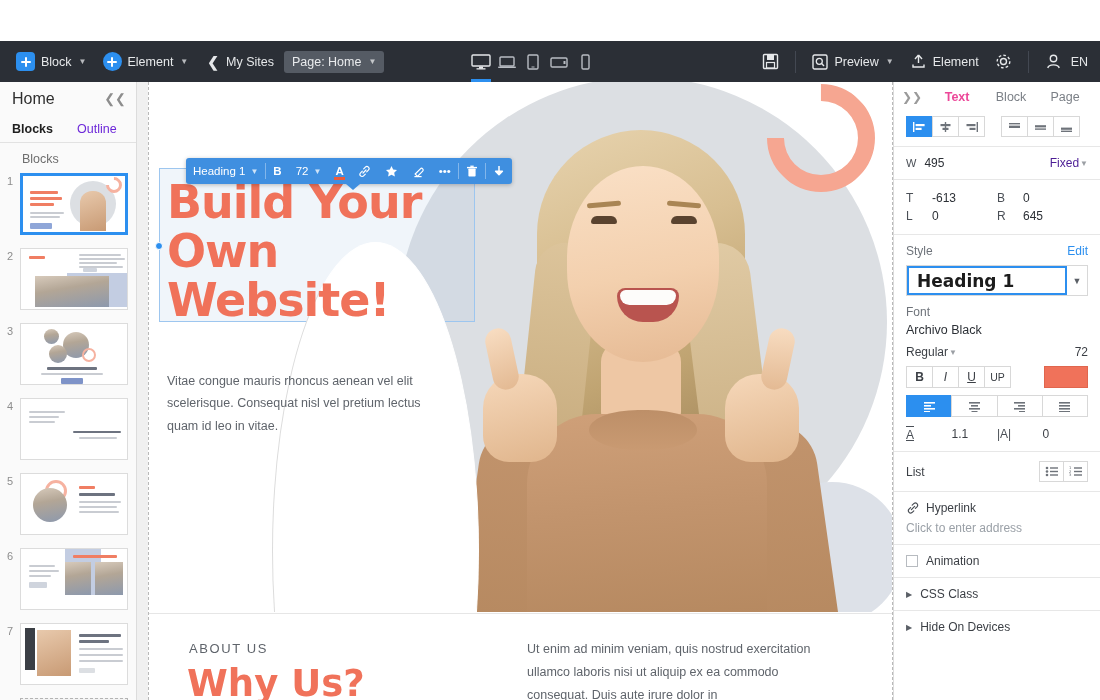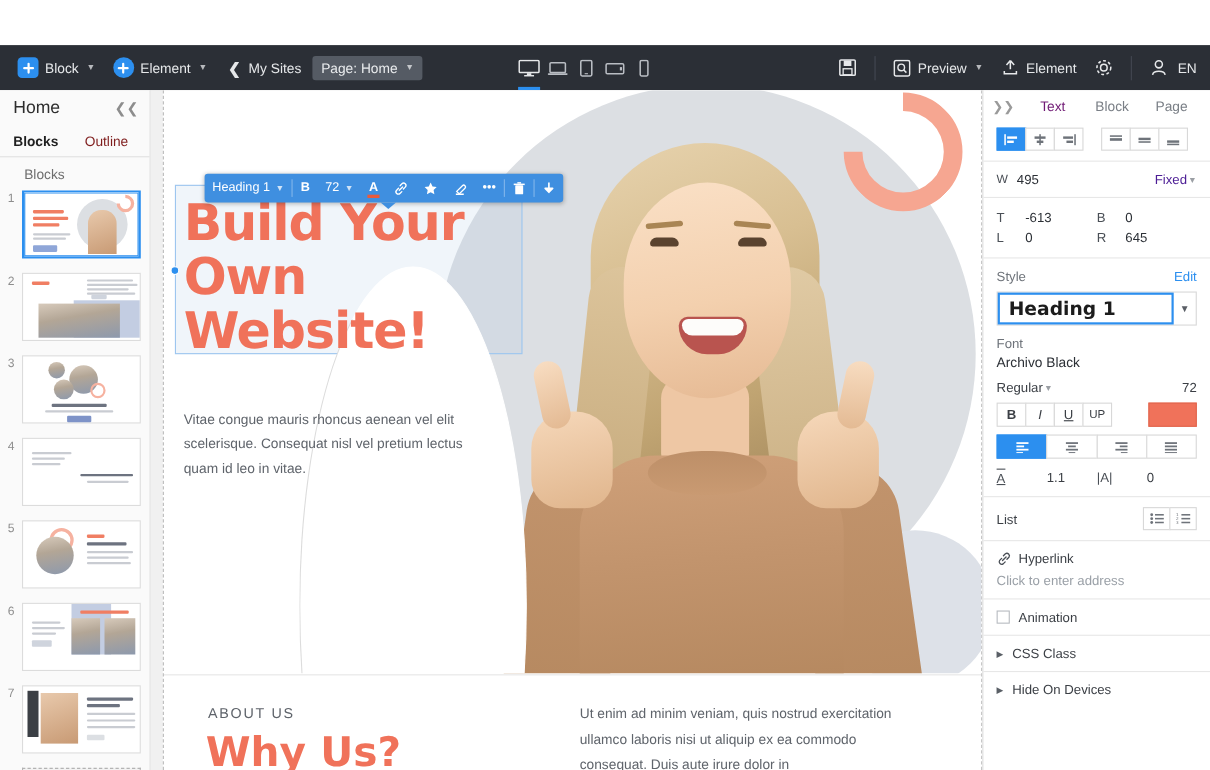--- a/index.html
+++ b/index.html
@@ -93,21 +93,21 @@
   .left-head {
     height: 33px; display: flex; align-items: center; justify-content: space-between;
     padding: 0 10px 0 12px;
   }
   .left-title { font-size: 16px; color: #2e2e2e; }
   .collapse { color: #8d8d8d; font-size: 13px; }
   .left-tabs {
     height: 28px; display: flex; align-items: center;
     border-bottom: 1px solid #e2e2e2; padding: 0 12px; gap: 24px;
   }
-  .ltab { font-size: 12.5px; color: #7f1d1d; }
+  .ltab { font-size: 12.5px; color: #6d28d9; }
   .ltab.active { color: #1f1f1f; font-weight: bold; }
   .blocks-label {
     font-size: 12.5px; color: #6e6e6e; padding: 9px 0 7px 22px;
   }
   .block-list {
     position: absolute; left: 0; top: 91px; right: 0; bottom: 0;
     overflow: hidden;
   }
   .block-row { display: flex; align-items: flex-start; padding: 0 8px 13px 0; }
   .block-num {
@@ -310,21 +310,21 @@
   
   .right {
     position: absolute; right: 0; top: 82px; width: 207px; height: 618px;
     background: #fff; border-left: 1px solid #dcdcdc; font-size: 12px; color: #3b3f45;
   }
   .r-tabs {
     height: 30px; display: flex; align-items: center; gap: 0; padding: 0 8px;
   }
   .r-expand { color: #9a9a9a; font-size: 12px; padding-right: 8px; }
   .r-tab { flex: 1; text-align: center; font-size: 12.5px; color: #7a7f86; }
-  .r-tab.active { color: #701a75; font-weight: normal; }
+  .r-tab.active { color: #ec4899; font-weight: bold; }
   .r-sec { border-top: 1px solid #e7e7e7; padding: 9px 12px; }
   .align-row { display: flex; gap: 16px; padding: 4px 12px 9px; }
   .align-grp { display: flex; }
   .abtn {
     width: 27px; height: 21px; border: 1px solid #d8d8d8; margin-left: -1px;
     display: flex; align-items: center; justify-content: center; background: #fff;
   }
   .abtn:first-child { margin-left: 0; }
   .abtn.on { background: #2c8fef; border-color: #2c8fef; }
   .row { display: flex; align-items: center; }

